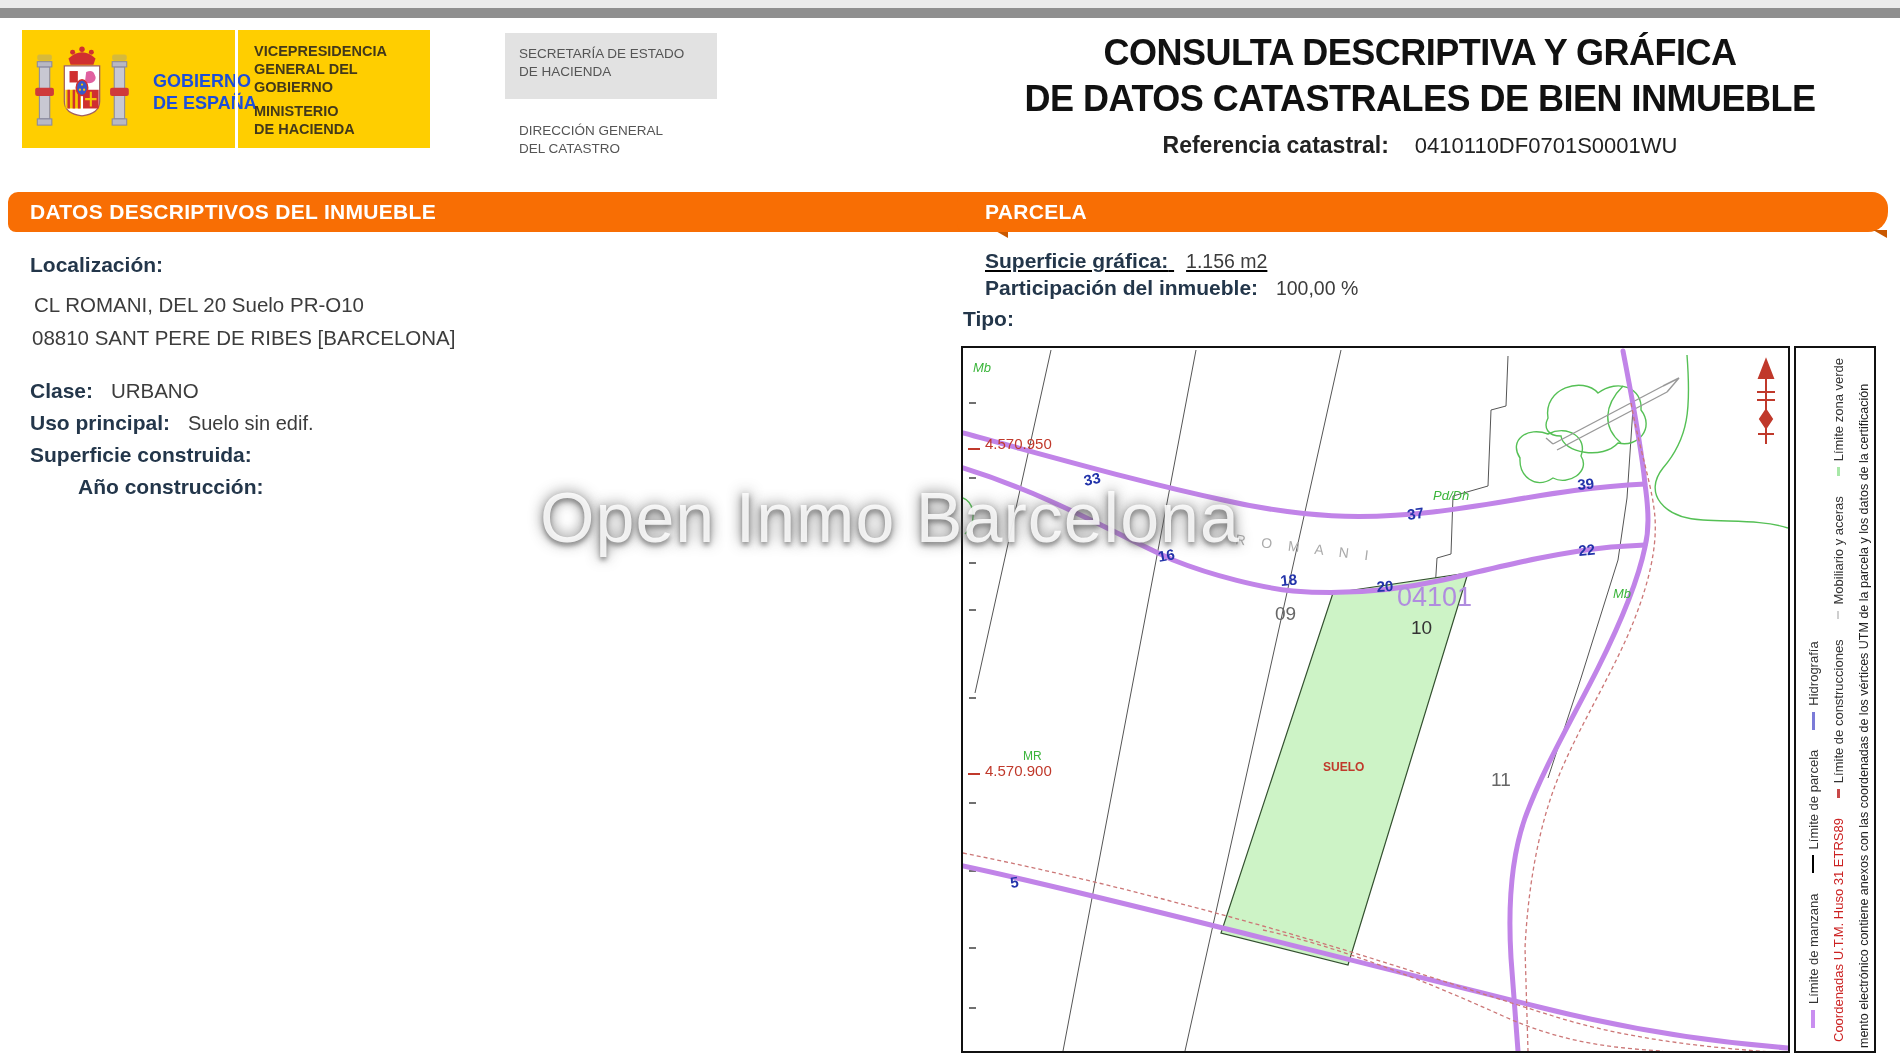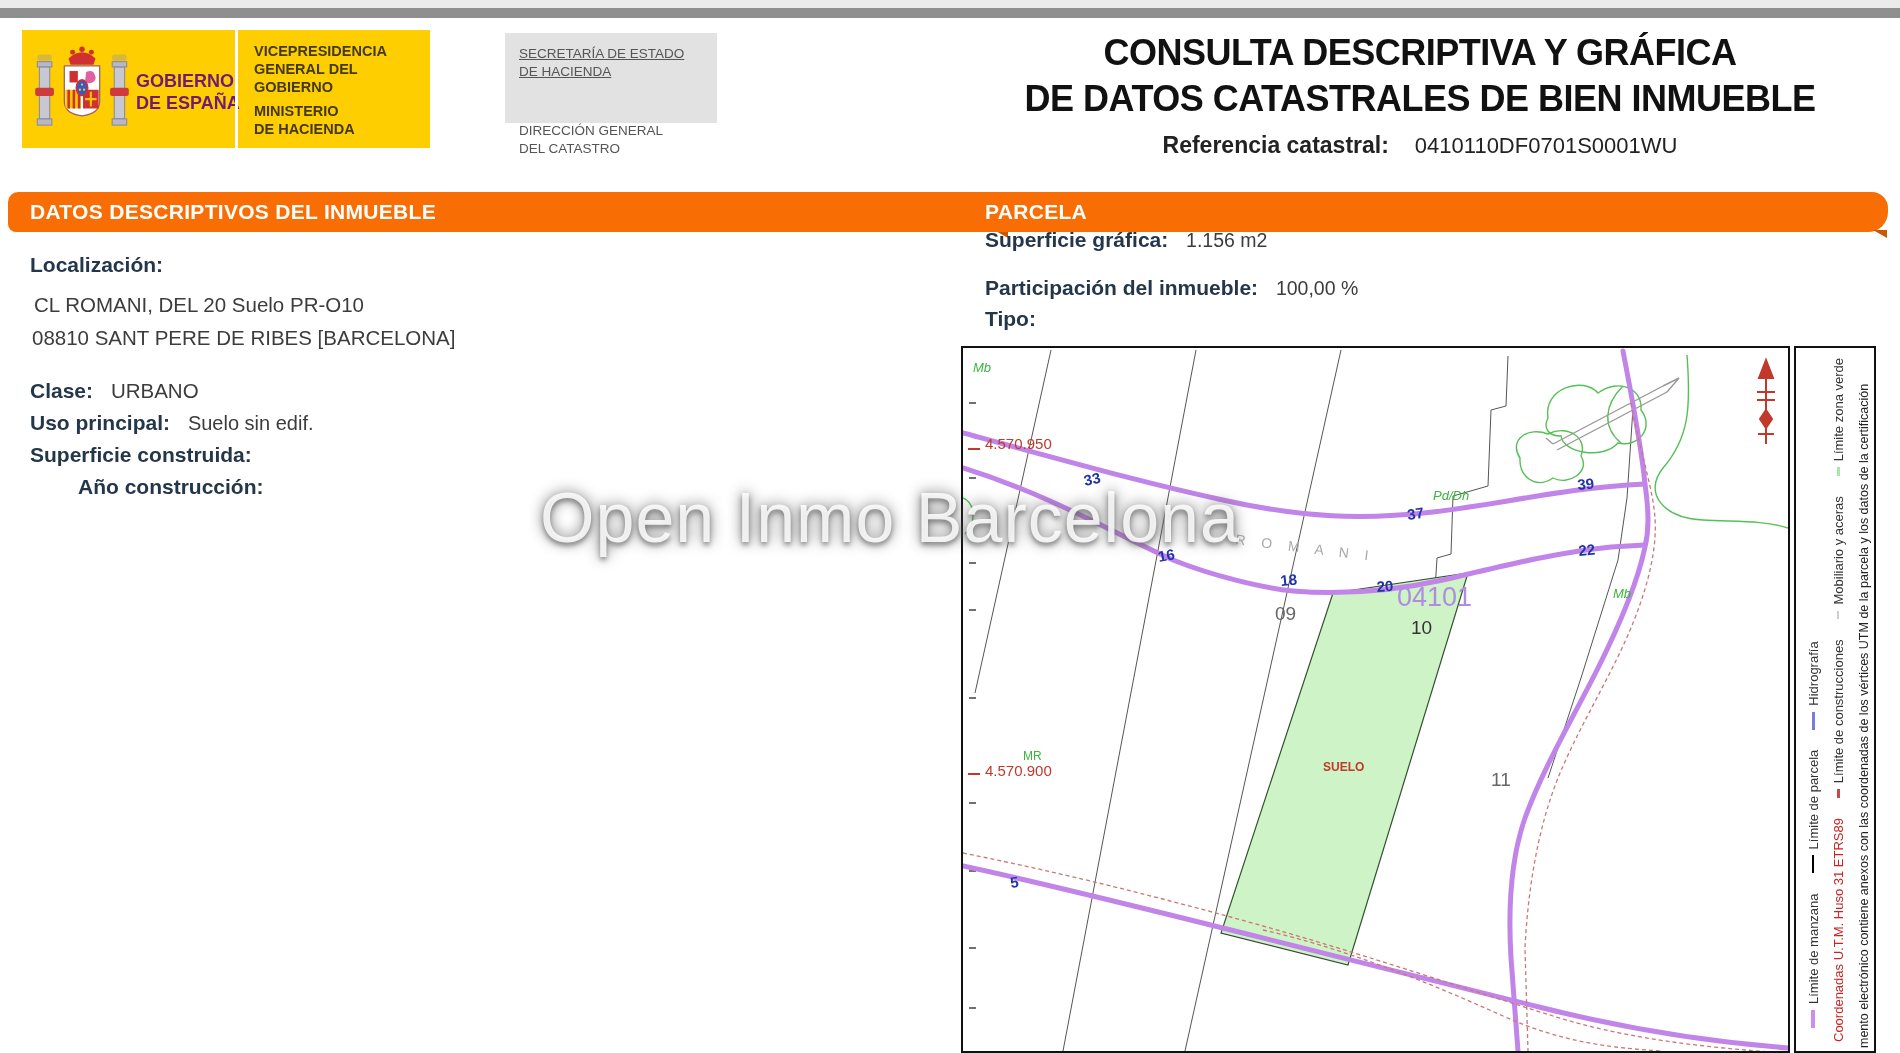--- a/index.html
+++ b/index.html
@@ -7,31 +7,31 @@
               font-family:"Liberation Sans", sans-serif; }
   .page { position:relative; width:1900px; height:1053px; background:#fff; }
 
   
   .strip-light { position:absolute; left:0; top:0; width:1900px; height:8px; background:#ebebeb; }
   .strip-dark  { position:absolute; left:0; top:8px; width:1900px; height:10px; background:#8f8f8f; }
 
   
   .logo-box { position:absolute; left:22px; top:30px; width:408px; height:118px; background:#ffce00; }
   .logo-divider { position:absolute; left:213px; top:0; width:3px; height:118px; background:#fff; }
-  .gob-text { position:absolute; left:114px; top:40px; font-size:18px; font-weight:bold;
-              color:#701a75; line-height:22px; }
+  .gob-text { position:absolute; left:131px; top:40px; font-size:18px; font-weight:bold;
+              color:#1d4ed8; line-height:22px; }
   .vice-text { position:absolute; left:232px; top:12px; font-size:14.5px; font-weight:600;
                color:#43391a; line-height:18px; }
   .min-text  { position:absolute; left:232px; top:72px; font-size:14.5px; font-weight:600;
                color:#43391a; line-height:18px; }
   .escudo { position:absolute; left:8px; top:14px; }
 
-  .secretaria-box { position:absolute; left:505px; top:33px; width:212px; height:90px;
+  .secretaria-box { position:absolute; left:505px; top:33px; width:212px; height:66px;
                     background:#e2e2e2; padding:12px 0 0 14px; font-size:13.5px; color:#555;
-                    line-height:18px;text-decoration:underline; }
+                    line-height:18px; }
   .direccion-box { position:absolute; left:519px; top:122px; font-size:13.5px; color:#555;
                    line-height:18px; }
 
   
   .title-block { position:absolute; left:1000px; top:30px; width:840px; text-align:center;
                  font-size:36px; font-weight:bold; color:#111; line-height:46px; letter-spacing:-0.5px; }
   .ref-row { position:absolute; left:1000px; top:132px; width:840px; display:flex;
              justify-content:center; gap:26px; align-items:flex-end; }
   .ref-label { font-size:23px; font-weight:bold; color:#222; }
   .ref-value { font-size:22px; color:#222; }
@@ -167,29 +167,29 @@
     <span class="lbl">Clase:</span>
     <span class="val" style="margin-left:12px; font-size:20.5px;">URBANO</span>
   </div>
   <div class="row" style="left:30px; top:411px;">
     <span class="lbl">Uso principal:</span>
     <span class="val" style="margin-left:12px; font-size:20px;">Suelo sin edif.</span>
   </div>
   <div class="row lbl" style="left:30px; top:443px;">Superficie construida:</div>
   <div class="row lbl" style="left:30px; top:475px;margin-left:48px;">Año construcción:</div>
 
-  <div class="row" style="left:985px; top:228px;">
+  <div class="row" style="left:985px; top:249px;text-decoration:underline;">
     <span class="lbl">Superficie gráfica:</span>
     <span class="val" style="margin-left:12px; font-size:19.5px;">1.156 m2</span>
   </div>
   <div class="row" style="left:985px; top:276px;">
     <span class="lbl">Participación del inmueble:</span>
     <span class="val" style="margin-left:12px; font-size:19.5px;">100,00 %</span>
   </div>
-  <div class="row lbl" style="left:985px; top:307px;">Tipo:</div>
+  <div class="row lbl" style="left:963px; top:307px;">Tipo:</div>
 
   <div class="map-box">
     <svg viewBox="0 0 825 703" preserveAspectRatio="none">
 
       <g stroke="#333" stroke-width="1.4">
         <path d="M6 55 h7"></path>
           <path d="M6 130 h7"></path>
           <path d="M6 215 h7"></path>
           <path d="M6 262 h7"></path>
         <path d="M6 350 h7"></path>

